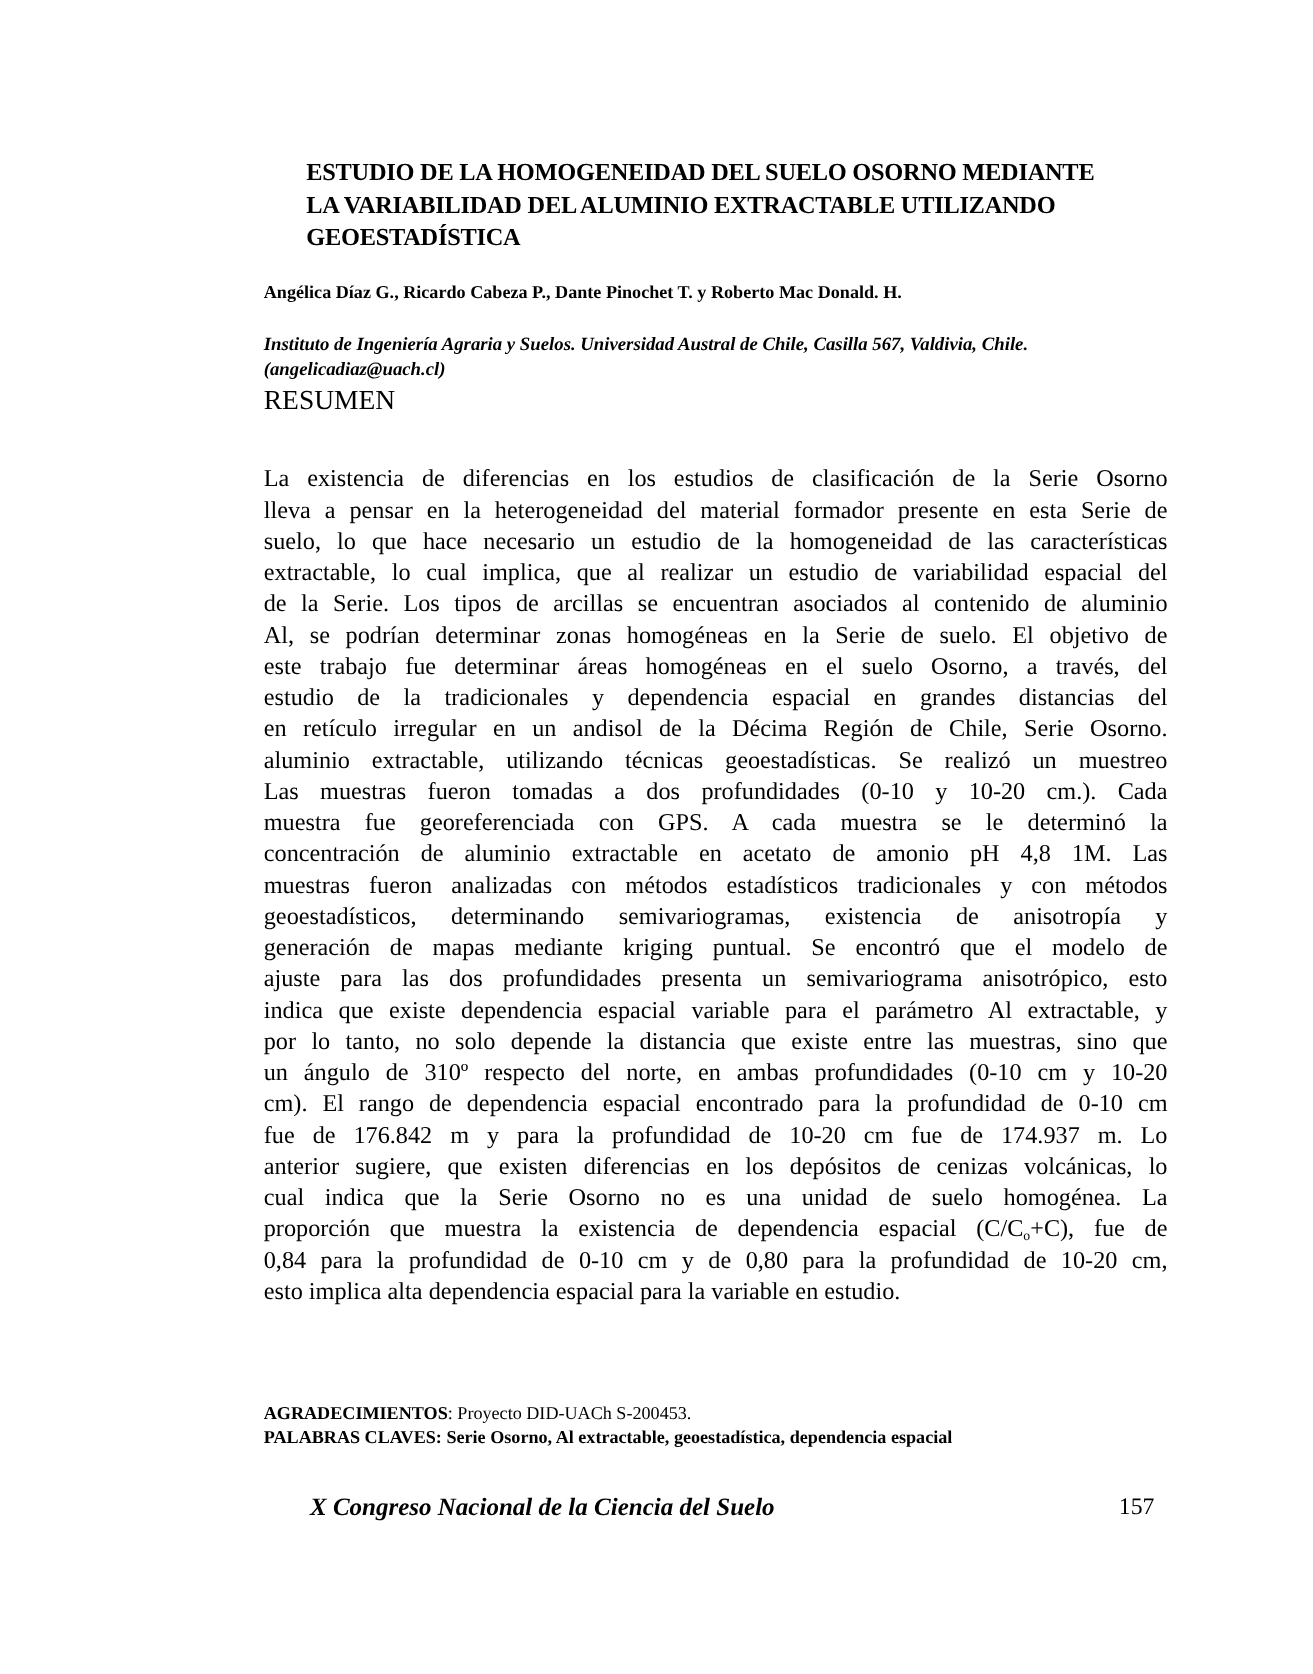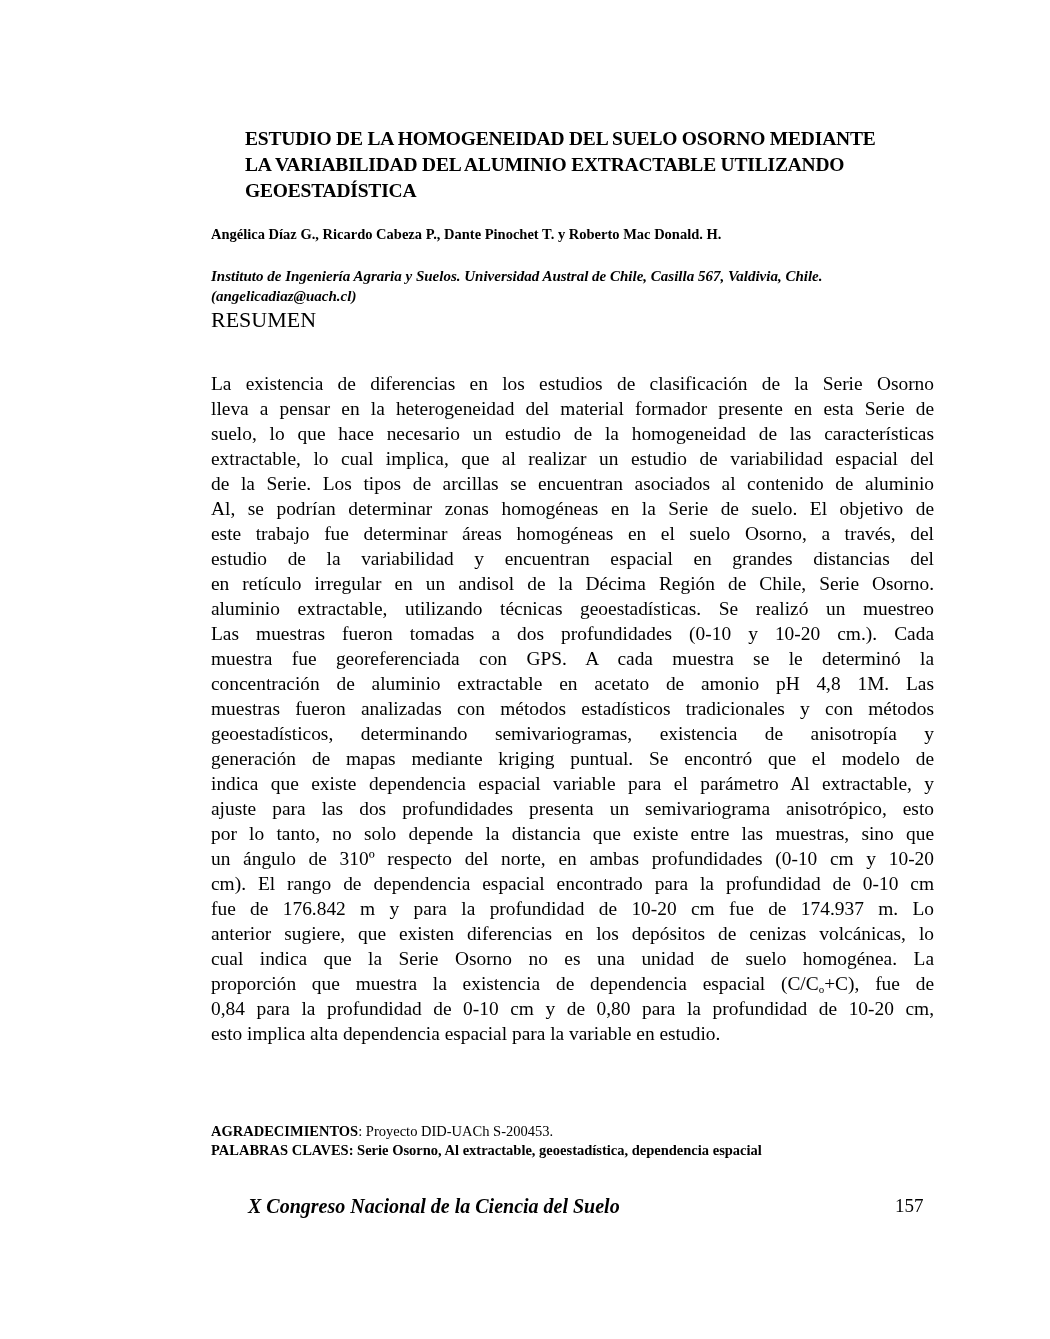--- a/index.html
+++ b/index.html
@@ -39,31 +39,31 @@
 <div class="resumen-h">RESUMEN</div>
 
 <div class="abstract">
   <span class="ln">La existencia de diferencias en los estudios de clasificación de la Serie Osorno</span>
   <span class="ln">lleva a pensar en la heterogeneidad del material formador presente en esta Serie de</span>
   <span class="ln">suelo, lo que hace necesario un estudio de la homogeneidad de las características</span>
   <span class="ln">extractable, lo cual implica, que al realizar un estudio de variabilidad espacial del</span>
   <span class="ln">de la Serie.  Los tipos de arcillas se encuentran asociados al contenido de aluminio</span>
   <span class="ln">Al, se podrían determinar zonas homogéneas en la Serie de suelo. El objetivo de</span>
   <span class="ln">este trabajo fue determinar áreas homogéneas en el suelo Osorno, a través, del</span>
-  <span class="ln">estudio de la variabilidad y encuentran espacial en grandes distancias del</span>
+  <span class="ln">estudio de la tradicionales y dependencia espacial en grandes distancias del</span>
   <span class="ln">en retículo irregular en un andisol de la Décima Región de Chile, Serie Osorno.</span>
   <span class="ln">aluminio extractable, utilizando técnicas geoestadísticas. Se realizó un muestreo</span>
   <span class="ln">Las muestras fueron tomadas a dos profundidades (0-10 y 10-20 cm.). Cada</span>
   <span class="ln">muestra fue georeferenciada con GPS. A cada muestra se le determinó la</span>
   <span class="ln">concentración de aluminio extractable en acetato de amonio pH 4,8 1M. Las</span>
   <span class="ln">muestras fueron analizadas con métodos estadísticos tradicionales y con métodos</span>
   <span class="ln">geoestadísticos, determinando semivariogramas, existencia de anisotropía y</span>
   <span class="ln">generación de mapas mediante kriging puntual. Se encontró que el modelo de</span>
+  <span class="ln">ajuste para las dos profundidades presenta un semivariograma anisotrópico, esto</span>
   <span class="ln">indica que existe dependencia espacial variable para el parámetro Al extractable, y</span>
-  <span class="ln">ajuste para las dos profundidades presenta un semivariograma anisotrópico, esto</span>
   <span class="ln">por lo tanto, no solo depende la distancia que existe entre las muestras, sino que</span>
   <span class="ln">un ángulo de 310º respecto del norte, en ambas profundidades (0-10 cm y 10-20</span>
   <span class="ln">cm).  El rango de dependencia espacial encontrado para la profundidad de 0-10 cm</span>
   <span class="ln">fue de 176.842 m y para la profundidad de 10-20 cm fue de 174.937 m.  Lo</span>
   <span class="ln">anterior sugiere, que existen diferencias en los depósitos de cenizas volcánicas, lo</span>
   <span class="ln">cual indica que la Serie Osorno no es una unidad de suelo homogénea. La</span>
   <span class="ln"><span>proporción que muestra la existencia de dependencia espacial (C/C</span><sub>o</sub><span>+C), fue de</span></span>
   <span class="ln">0,84 para la profundidad de 0-10 cm y de 0,80 para la profundidad de 10-20 cm,</span>
   <span class="ln last">esto implica alta dependencia espacial para la variable en estudio.</span>
 </div>

